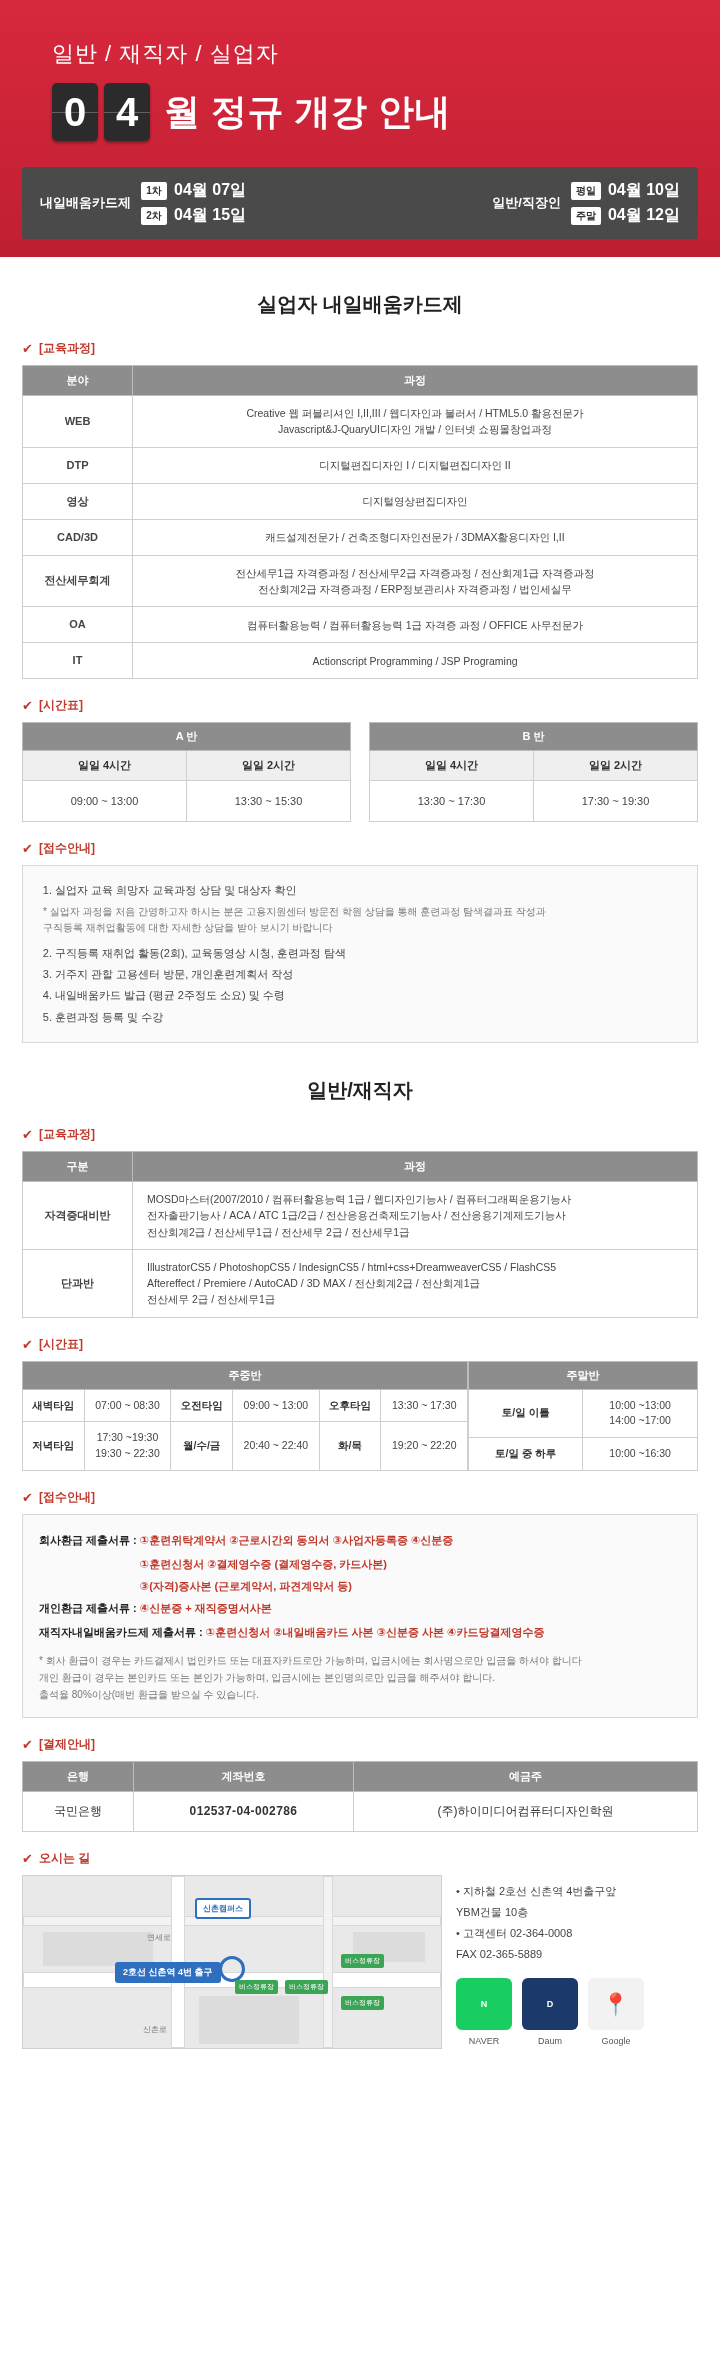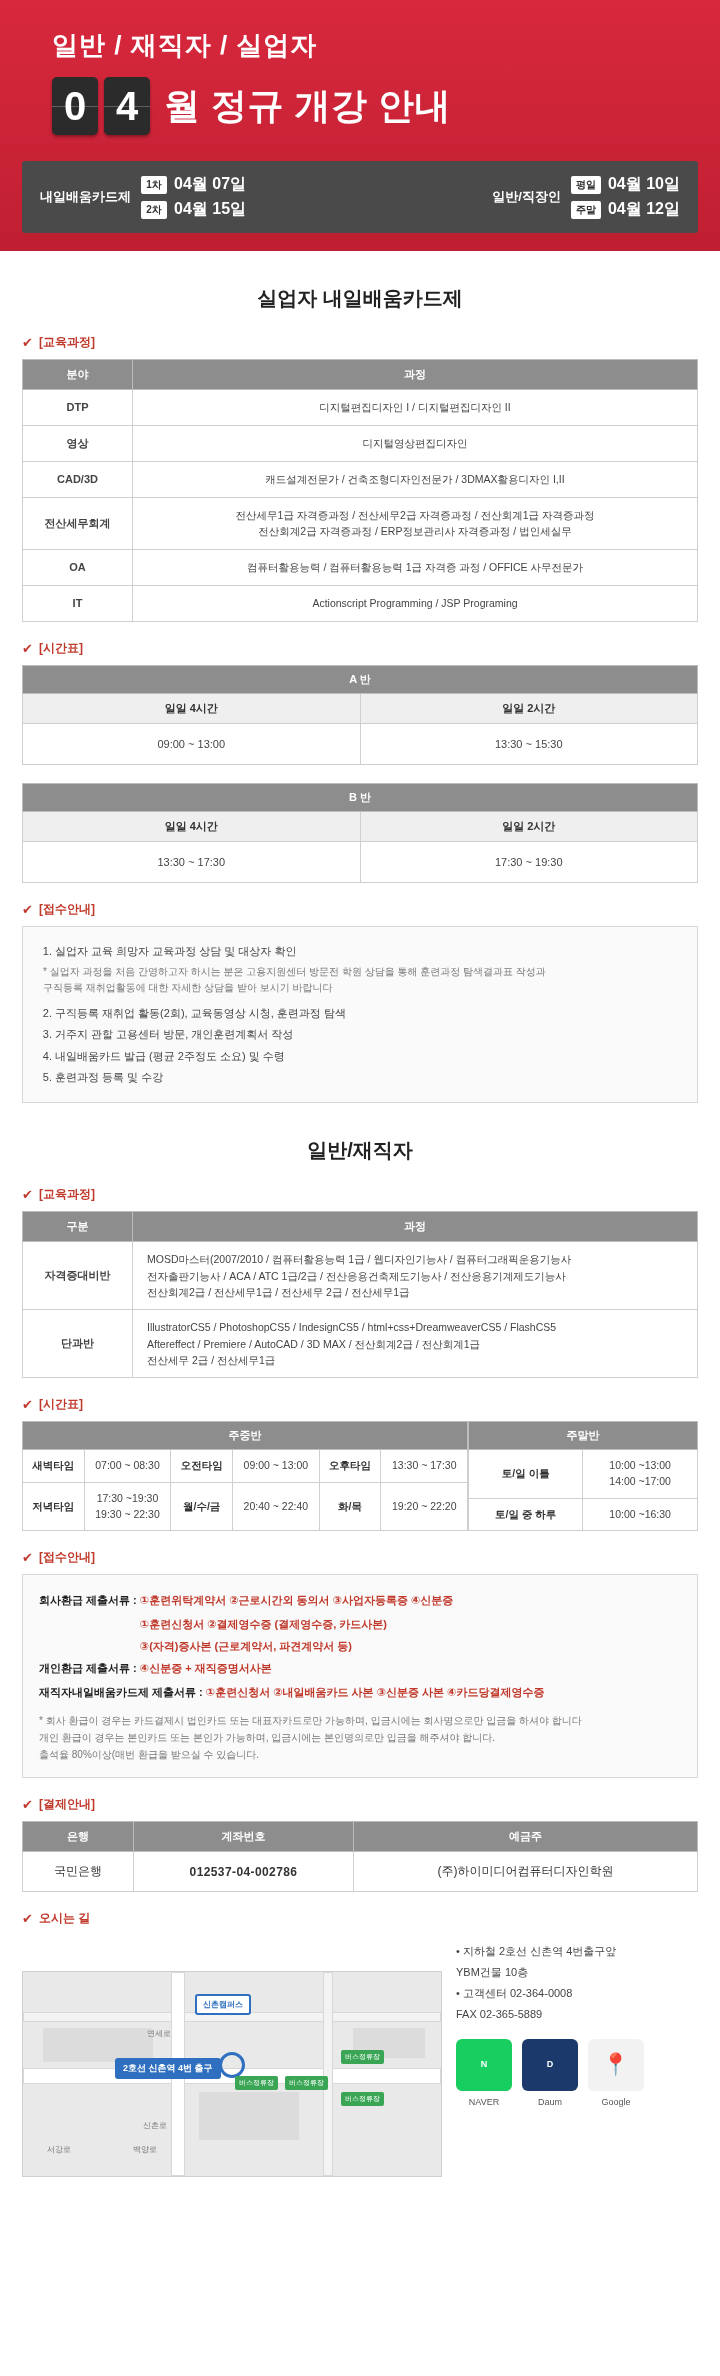--- a/index.html
+++ b/index.html
@@ -26,25 +26,26 @@
   .hero {
     background: #d3243a;
     background: linear-gradient(180deg,#d8283d 0%, #c01f32 100%);
     color:#fff;
     padding: 28px 0 0 0;
     position:relative;
     overflow:hidden;
   }
   .hero-inner { padding: 0 48px 0 52px; }
   .hero-sub {
-    font-size: 26px;
-    font-weight: bold;
+    font-size: 22px;
+    font-weight: normal;
     letter-spacing: 1px;
     margin-bottom: 14px;
     color:#fff;
+    margin-top:11px;
   }
   .hero-row { display:flex; align-items:center; gap:14px; }
   .flip {
     display:flex; gap:6px;
   }
   .flip .card {
     width: 46px; height: 58px;
     background:#2b2b2b;
     border-radius:5px;
     color:#fff;
@@ -136,21 +137,21 @@
     font-weight:bold;
     color:#333;
     width:110px;
     font-size:11px;
     background:#fff;
   }
   td.body { text-align:center; }
   td.body.left { text-align:left; padding-left:14px; }
 
   
-  .tt-wrap { display:flex; gap:18px;flex-direction:column; }
+  .tt-wrap { display:flex; gap:18px; }
   .tt { flex:1; border-collapse:collapse; width:100%; font-size:11px; }
   .tt .hdr th {
     background:#8d8d8d; color:#fff; padding:6px; border:1px solid #bdbdbd; font-size:11px;
   }
   .tt th.sub {
     background:#efefef; color:#333; padding:7px; border:1px solid #cfcfcf; font-weight:bold;
   }
   .tt td {
     border:1px solid #cfcfcf; padding:14px 6px; text-align:center; color:#444; font-size:11px;
   }
@@ -199,26 +200,25 @@
     background:#8d8d8d; color:#fff; padding:7px; border:1px solid #bdbdbd; font-size:11px;
   }
   table.bank td {
     border:1px solid #cfcfcf; padding:11px 6px; text-align:center; font-size:12px; color:#333;
   }
   td.acct { color:#c0392b; font-weight:bold; letter-spacing:.4px; }
 
   
   .map-wrap { display:flex; gap:14px; margin-top:8px; }
   .map {
-    width: 420px; height: 206px;
+    width: 420px; height: 174px;
     background:#e9e9e9;
     border:1px solid #d0d0d0;
     position:relative;
     overflow:hidden;
-    margin-top:36px;
   }
   .road { position:absolute; background:#ffffff; border:1px solid #d8d8d8; }
   .road.h { left:0; right:0; height:16px; top:96px; }
   .road.h2 { left:0; right:0; height:10px; top:40px; background:#f3f3f3; }
   .road.v { top:0; bottom:0; width:14px; left:148px; }
   .road.v2 { top:0; bottom:0; width:10px; left:300px; background:#f3f3f3;}
   .blk { position:absolute; background:#dcdcdc; }
   .greenbox {
     position:absolute; background:#3aa655; color:#fff; font-size:7px;
     padding:2px 4px; border-radius:2px; white-space:nowrap;
@@ -311,20 +311,25 @@
     </div>
 
     <table class="grid">
       <thead>
         <tr>
           <th>분야</th>
           <th>과정</th>
         </tr>
       </thead>
       <tbody>
+        <tr>
+          <td class="cat">WEB</td>
+          <td class="body pre" style="white-space:pre-line">Creative 웹 퍼블리셔인 I,II,III / 웹디자인과 불러서 / HTML5.0 활용전문가
+Javascript&amp;J-QuaryUI디자인 개발 / 인터넷 쇼핑몰창업과정</td>
+        </tr>
         <tr>
           <td class="cat">DTP</td>
           <td class="body" style="white-space:pre-line">디지털편집디자인 I / 디지털편집디자인 II</td>
         </tr>
         <tr>
           <td class="cat">영상</td>
           <td class="body" style="white-space:pre-line">디지털영상편집디자인</td>
         </tr>
         <tr>
           <td class="cat">CAD/3D</td>

